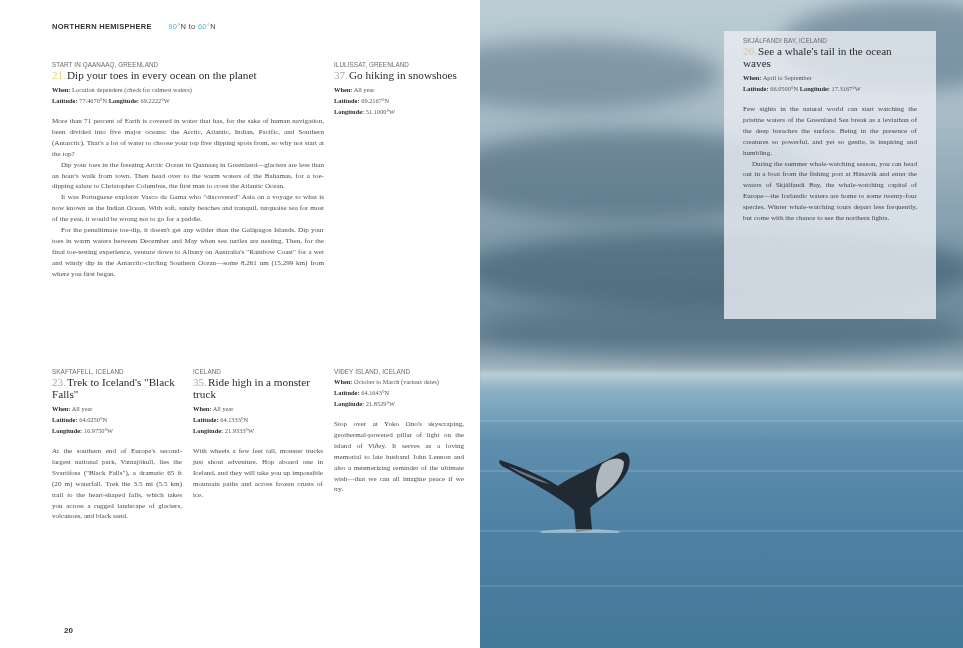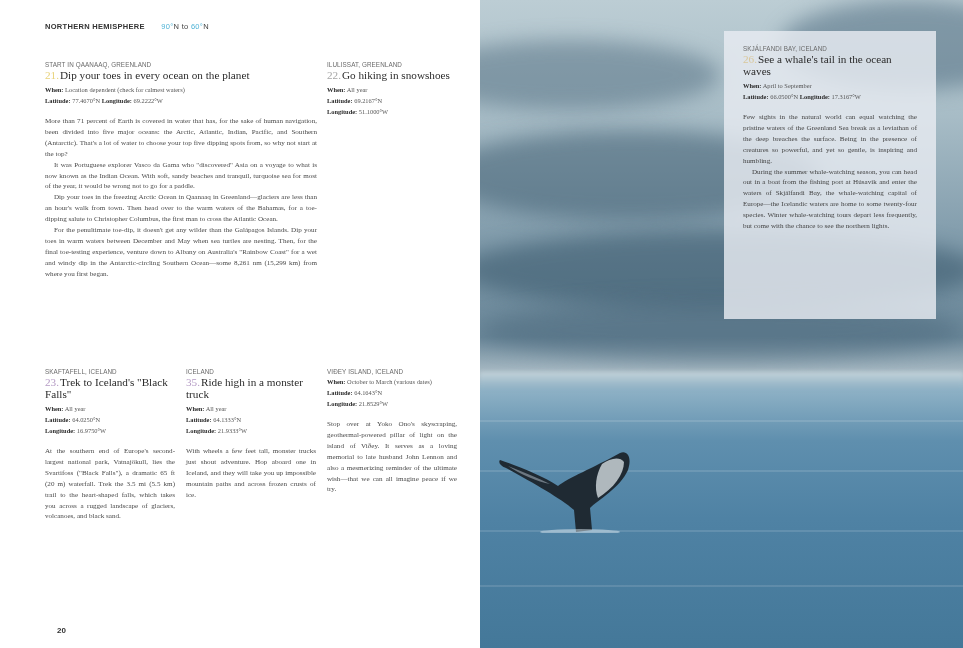--- a/index.html
+++ b/index.html
@@ -1,19 +1,19 @@
 <!DOCTYPE html>
 <html><head>
 <meta charset="utf-8">
 <style>
   * { box-sizing: border-box; margin: 0; padding: 0; }
   html, body { width: 963px; height: 648px; overflow: hidden; background: #ffffff; }
   body { position: relative; font-family: "Liberation Serif", serif; color: #3a3a3a; }
 
-  .left-page { position: absolute; left: 9px; top: 0; width: 480px; height: 528px; background: #ffffff; }
+  .left-page { position: absolute; left: 16px; top: 0; width: 480px; height: 528px; background: #ffffff; }
   .right-page { position: absolute; left: 480px; top: 0; width: 483px; height: 648px; overflow: hidden;
     background: linear-gradient(180deg, #bccdd4 0%, #a7bcc6 18%, #7f9aaa 38%, #6a8799 52%, #aebfc8 58%, #8fb2c6 60%, #5f8fae 68%, #4f82a4 80%, #447899 100%); }
 
   .running-head { position: absolute; left: 36px; top: 22px; font-family: "Liberation Sans", sans-serif; font-size: 7.5px; font-weight: bold; letter-spacing: 0.3px; color: #333; }
   .running-head .range { margin-left: 14px; font-weight: normal; color: #444; }
   .running-head .deg { color: #4fb3d6; }
 
   .entry { position: absolute; }
   .loc { font-family: "Liberation Sans", sans-serif; font-size: 6.3px; color: #6a6a6a; letter-spacing: 0.1px; text-transform: uppercase; margin-bottom: 1px; }
   .title { font-size: 11.2px; line-height: 12px; color: #2b2b2b; margin-bottom: 3px; }
@@ -22,21 +22,21 @@
   .meta b { color: #2b2b2b; }
   .body { font-size: 7.1px; line-height: 10.9px; color: #4a4a4a; text-align: justify; margin-top: 10px; }
   .body p + p { text-indent: 9px; }
 
   .page-num { position: absolute; left: 35px; top: 626px; font-family: "Liberation Sans", sans-serif; font-size: 8px; font-weight: bold; color: #333; padding-left: 13px; }
 
   .sky-band { position: absolute; left: 0; width: 100%; border-radius: 50%; filter: blur(10px); }
   .horizon { position: absolute; left: 0; top: 372px; width: 100%; height: 16px; background: linear-gradient(180deg, #c4d3da, #8fb1c4); filter: blur(2px); }
   .ripple { position: absolute; left: 0; width: 100%; height: 2px; background: rgba(255,255,255,0.12); }
 
-  .info-box { position: absolute; left: 244px; top: 31px; width: 212px; height: 288px; background: rgba(232, 236, 242, 0.82); padding: 14px 19px; }
+  .info-box { position: absolute; left: 244px; top: 31px; width: 212px; height: 288px; background: rgba(232, 236, 242, 0.82); padding: 6px 19px; }
   .info-box .body { margin-top: 10px; color: #444; }
 
   .whale { position: absolute; left: 18px; top: 448px; width: 135px; height: 85px; }
 </style>
 </head>
 <body>
 
 <div class="left-page">
 
   <div class="running-head">
@@ -48,29 +48,29 @@
     </span>
   </div>
 
   <div class="entry" style="left:36px; top:61px; width:272px;">
     <div class="loc">START IN QAANAAQ, GREENLAND</div>
     <div class="title"><span class="num" style="color:#e8d27a">21.</span><span>Dip your toes in every ocean on the planet</span></div>
     <div class="meta"><b>When:</b> <span>Location dependent (check for calmest waters)</span></div>
     <div class="meta"><b>Latitude:</b> <span>77.4670°N</span> <b>Longitude:</b> <span>69.2222°W</span></div>
     <div class="body">
       <p>More than 71 percent of Earth is covered in water that has, for the sake of human navigation, been divided into five major oceans: the Arctic, Atlantic, Indian, Pacific, and Southern (Antarctic). That's a lot of water to choose your top five dipping spots from, so why not start at the top?</p>
+      <p>Dip your toes in the freezing Arctic Ocean in Qaanaaq in Greenland—glaciers are less than an hour's walk from town. Then head over to the warm waters of the Bahamas, for a toe-dipping salute to Christopher Columbus, the first man to cross the Atlantic Ocean.</p>
       <p>It was Portuguese explorer Vasco da Gama who "discovered" Asia on a voyage to what is now known as the Indian Ocean. With soft, sandy beaches and tranquil, turquoise sea for most of the year, it would be wrong not to go for a paddle.</p>
-      <p>Dip your toes in the freezing Arctic Ocean in Qaanaaq in Greenland—glaciers are less than an hour's walk from town. Then head over to the warm waters of the Bahamas, for a toe-dipping salute to Christopher Columbus, the first man to cross the Atlantic Ocean.</p>
       <p>For the penultimate toe-dip, it doesn't get any wilder than the Galápagos Islands. Dip your toes in warm waters between December and May when sea turtles are nesting. Then, for the final toe-testing experience, venture down to Albany on Australia's "Rainbow Coast" for a wet and windy dip in the Antarctic-circling Southern Ocean—some 8,261 nm (15,299 km) from where you first began.</p>
     </div>
   </div>
 
   <div class="entry" style="left:318px; top:61px; width:130px;">
     <div class="loc">ILULISSAT, GREENLAND</div>
-    <div class="title"><span class="num" style="color:#a6a6a6">22.</span><span>Go hiking in snowshoes</span></div>
+    <div class="title"><span class="num" style="color:#a6a6a6">37.</span><span>Go hiking in snowshoes</span></div>
     <div class="meta"><b>When:</b> <span>All year</span></div>
     <div class="meta"><b>Latitude:</b> <span>69.2167°N</span></div>
     <div class="meta"><b>Longitude:</b> <span>51.1000°W</span></div>
   </div>
 
   <div class="entry" style="left:36px; top:368px; width:130px;">
     <div class="loc">SKAFTAFELL, ICELAND</div>
     <div class="title"><span class="num" style="color:#b49ac4">23.</span><span>Trek to Iceland's "Black Falls"</span></div>
     <div class="meta"><b>When:</b> <span>All year</span></div>
     <div class="meta"><b>Latitude:</b> <span>64.0250°N</span></div>
@@ -122,17 +122,17 @@
     <path d="M10,18 C25,24 40,30 52,36 C40,34 22,26 10,18 Z" fill="#8d99a2" opacity="0.7"></path>
     <ellipse cx="82" cy="84" rx="40" ry="3" fill="#dce8ef" opacity="0.5"></ellipse>
   </svg>
 
   <div class="info-box">
     <div class="loc">SKJÁLFANDI BAY, ICELAND</div>
     <div class="title"><span class="num" style="color:#d9c79a">26.</span><span>See a whale's tail in the ocean waves</span></div>
     <div class="meta"><b>When:</b> <span>April to September</span></div>
     <div class="meta"><b>Latitude:</b> <span>66.0500°N</span> <b>Longitude:</b> <span>17.3167°W</span></div>
     <div class="body">
-      <p>Few sights in the natural world can equal watching the pristine waters of the Greenland Sea break as a leviathan of the deep breaches the surface. Being in the presence of creatures so powerful, and yet so gentle, is inspiring and humbling.</p>
+      <p>Few sights in the natural world can start watching the pristine waters of the Greenland Sea break as a leviathan of the deep breaches the surface. Being in the presence of creatures so powerful, and yet so gentle, is inspiring and humbling.</p>
       <p>During the summer whale-watching season, you can head out in a boat from the fishing port at Húsavík and enter the waters of Skjálfandi Bay, the whale-watching capital of Europe—the Icelandic waters are home to some twenty-four species. Winter whale-watching tours depart less frequently, but come with the chance to see the northern lights.</p>
     </div>
   </div>
 </div>
 
 </body></html>

